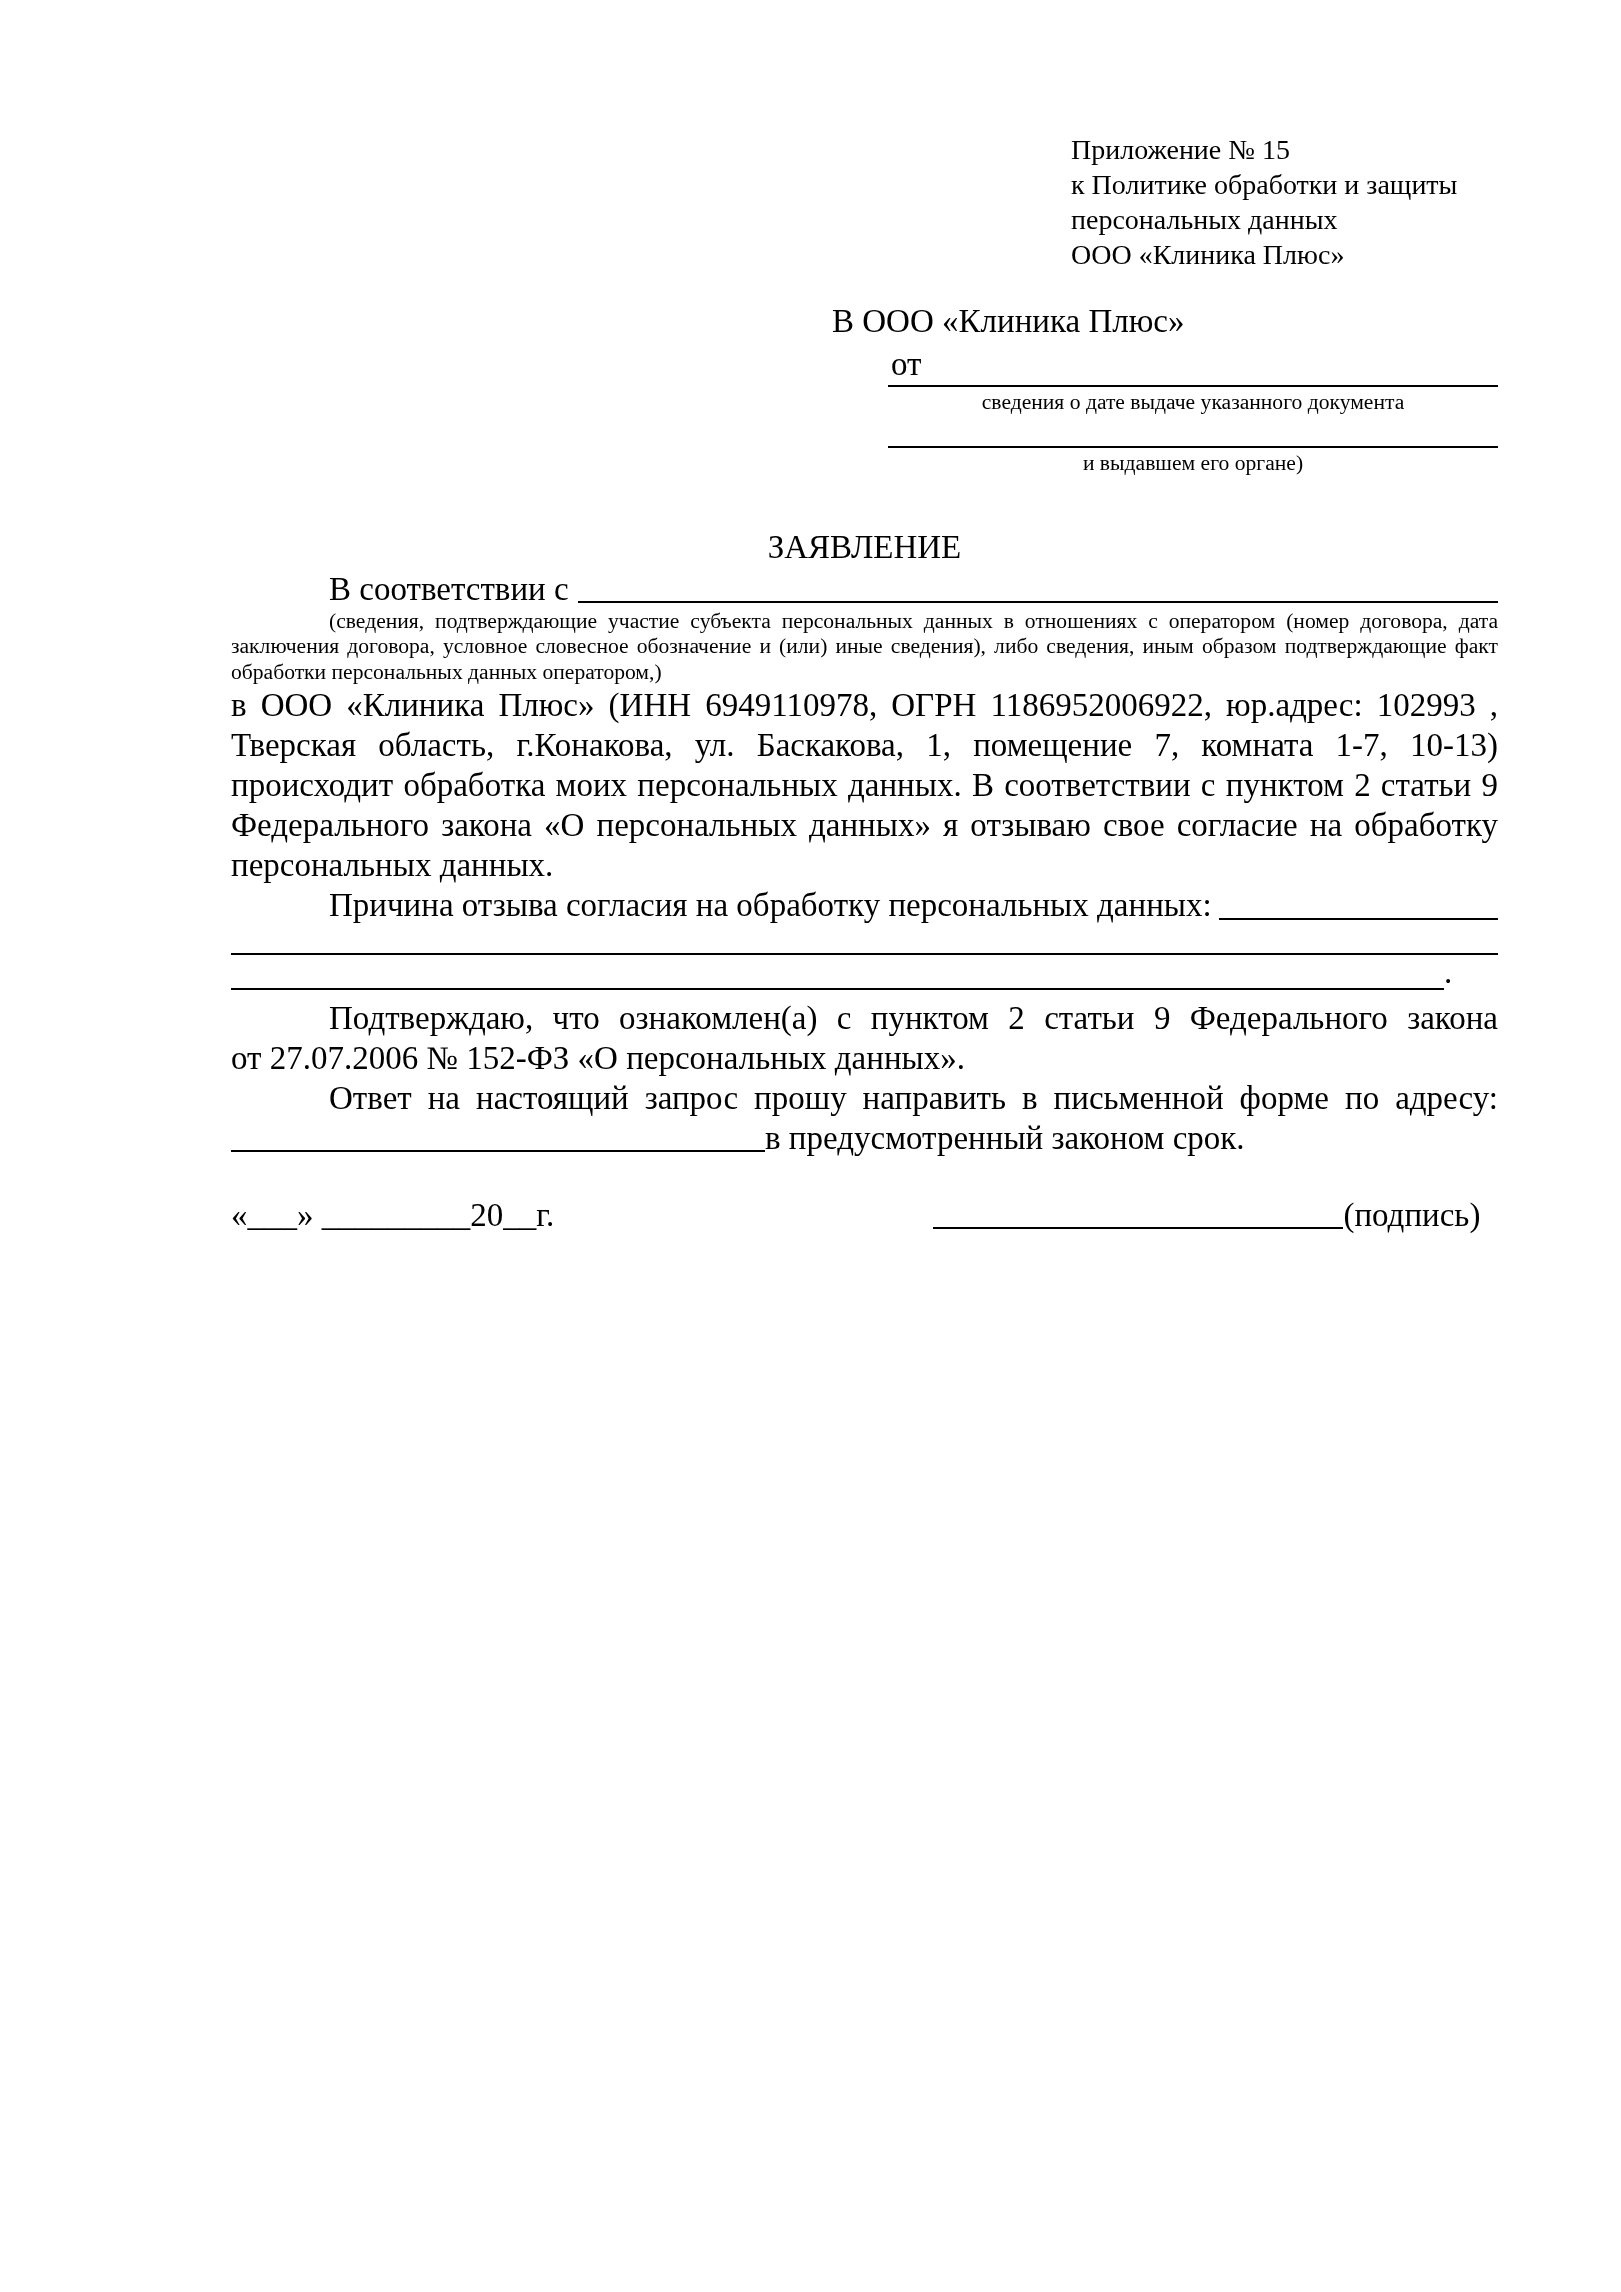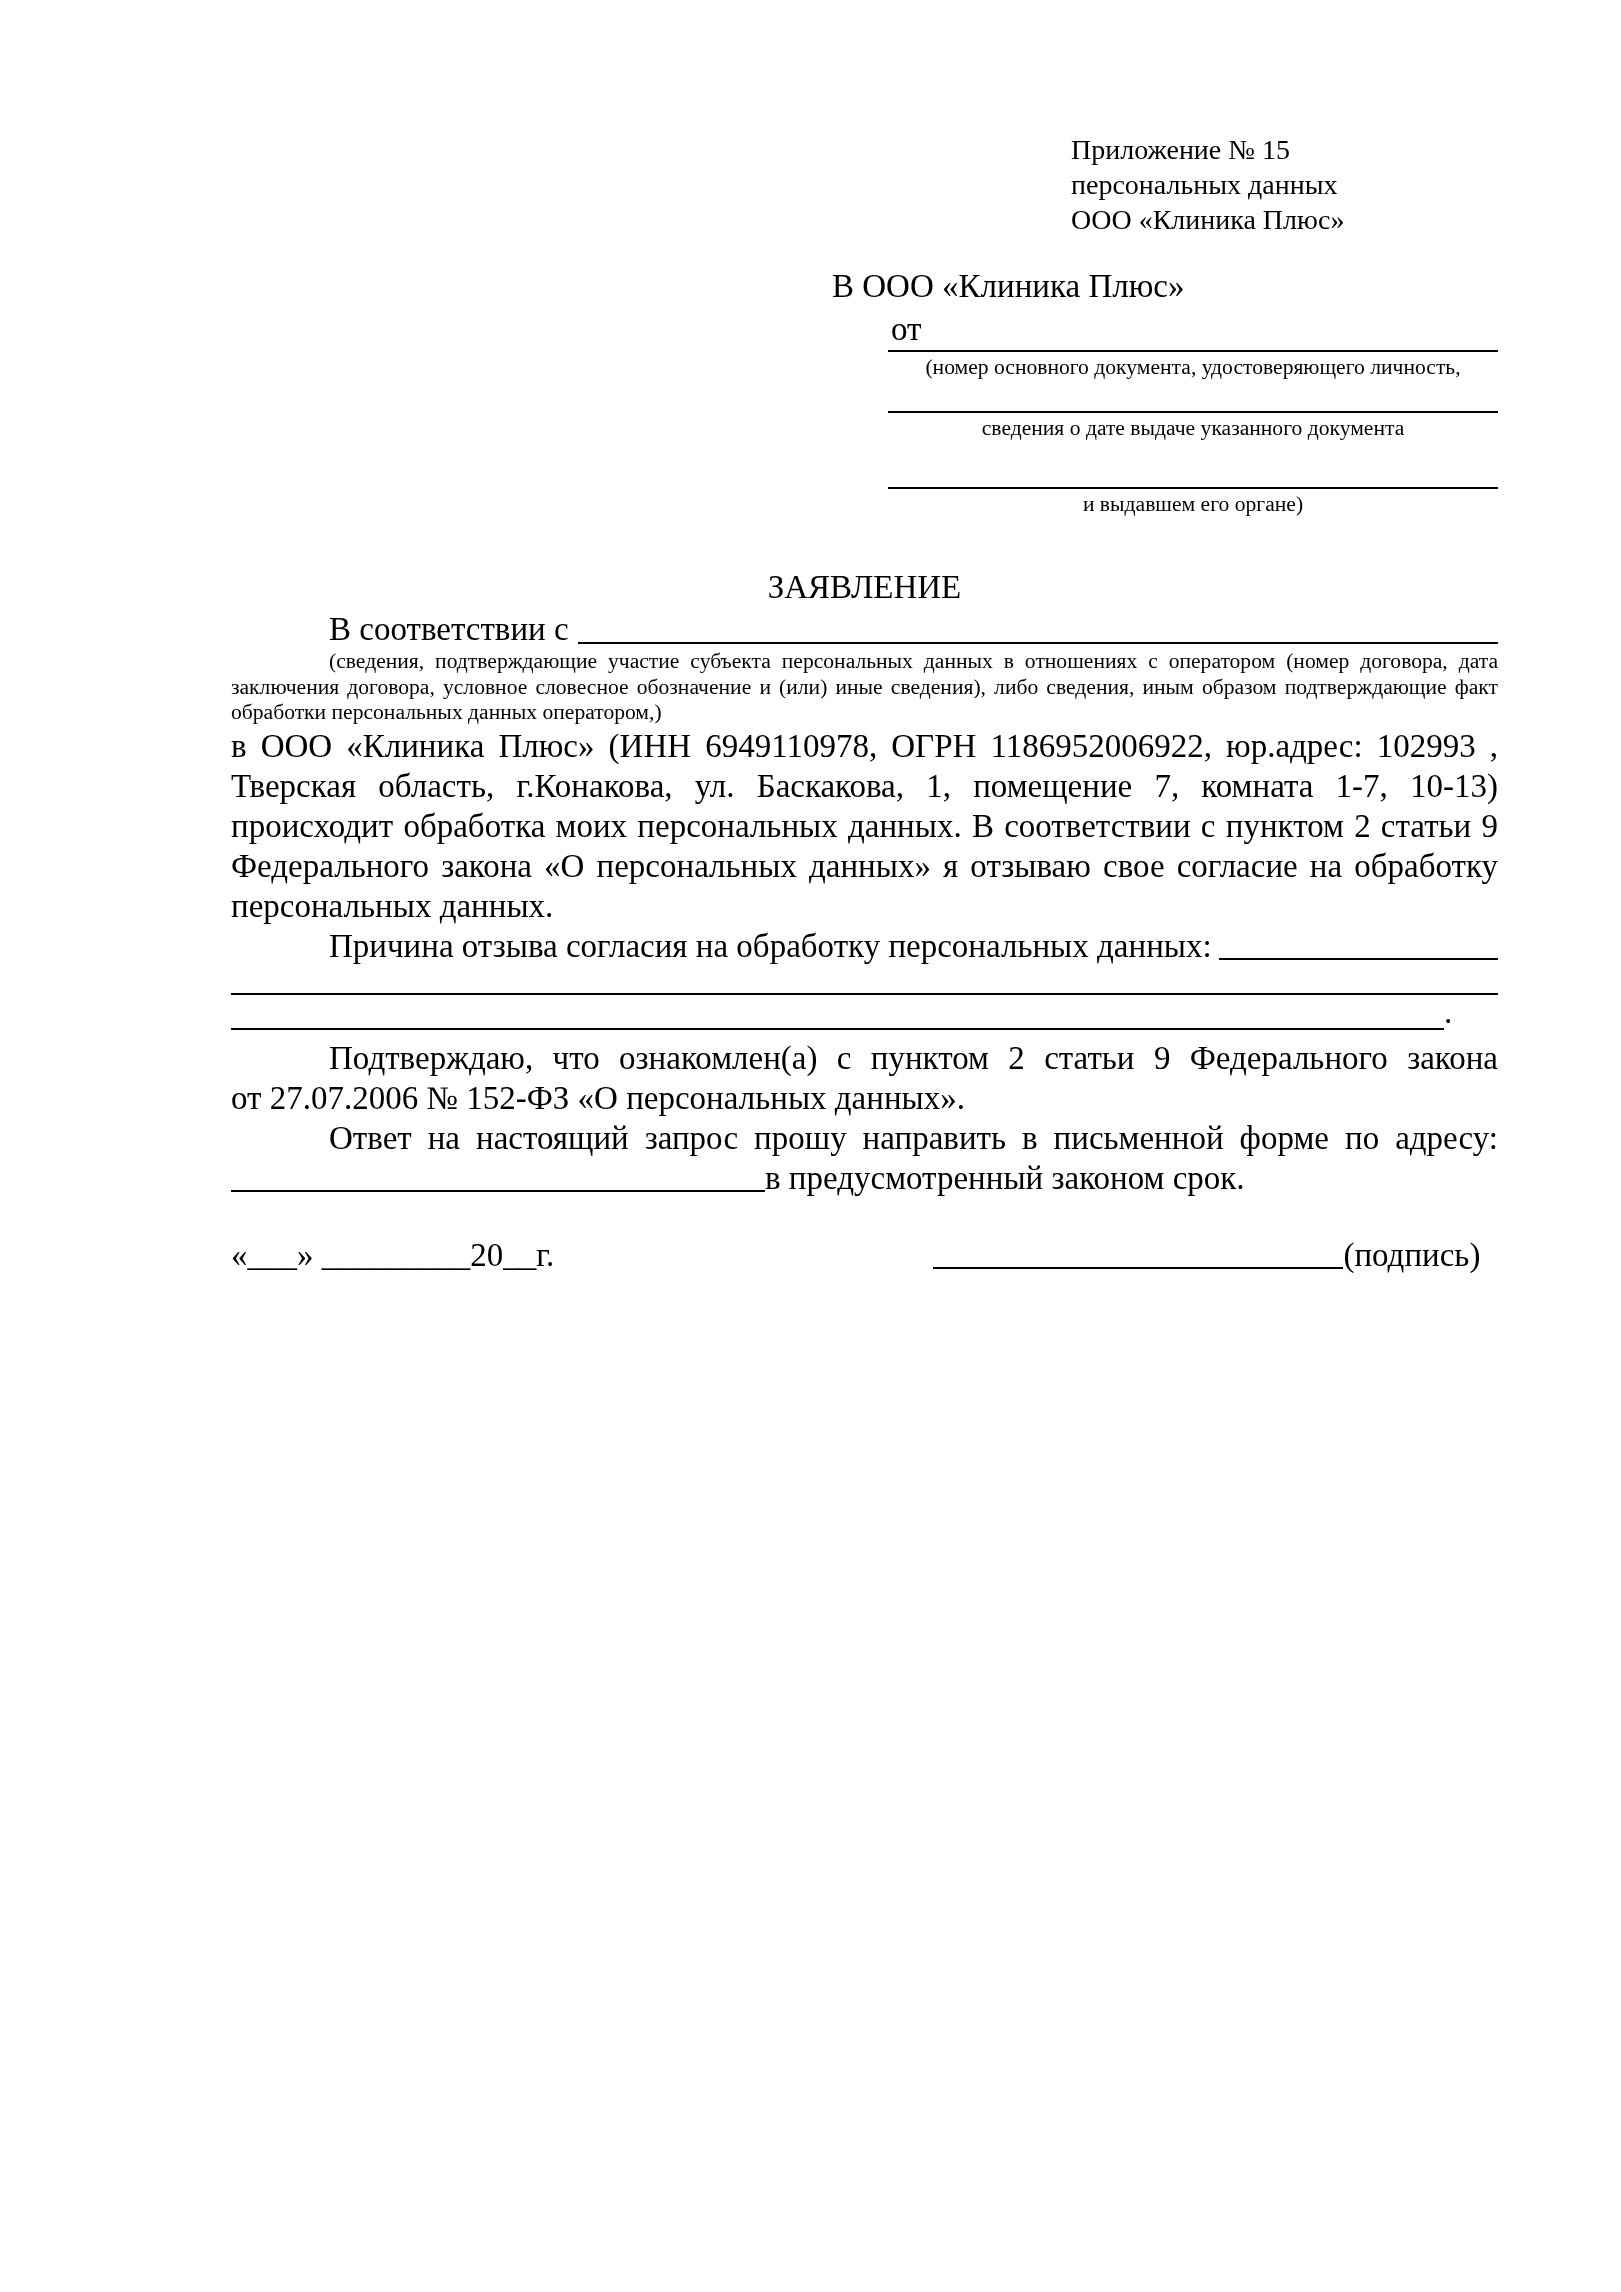--- a/index.html
+++ b/index.html
@@ -141,32 +141,30 @@
   .sign-right { display: flex; }
   .sign-right .uline { width: 410px; flex: 0 0 auto; margin-bottom: 5.9px; }
 </style>
 </head>
 <body>
 
 <div class="page">
 
   <div class="appendix">
     <div>Приложение № 15</div>
+    <div>к Политике обработки и защиты</div>
     <div>персональных данных</div>
     <div>ООО «Клиника Плюс»</div>
   </div>
 
 
   <div class="addressee-to">В ООО «Клиника Плюс»</div>
   <div class="from-label">от</div>
 
   <div class="fields">
-    <div class="field">
-      <div class="field-label">(номер основного документа, удостоверяющего личность,</div>
-    </div>
     <div class="field">
       <div class="field-label">сведения о дате выдаче указанного документа</div>
     </div>
     <div class="field">
       <div class="field-label">и выдавшем его органе)</div>
     </div>
   </div>
 
   <div class="statement-heading">ЗАЯВЛЕНИЕ</div>
 

